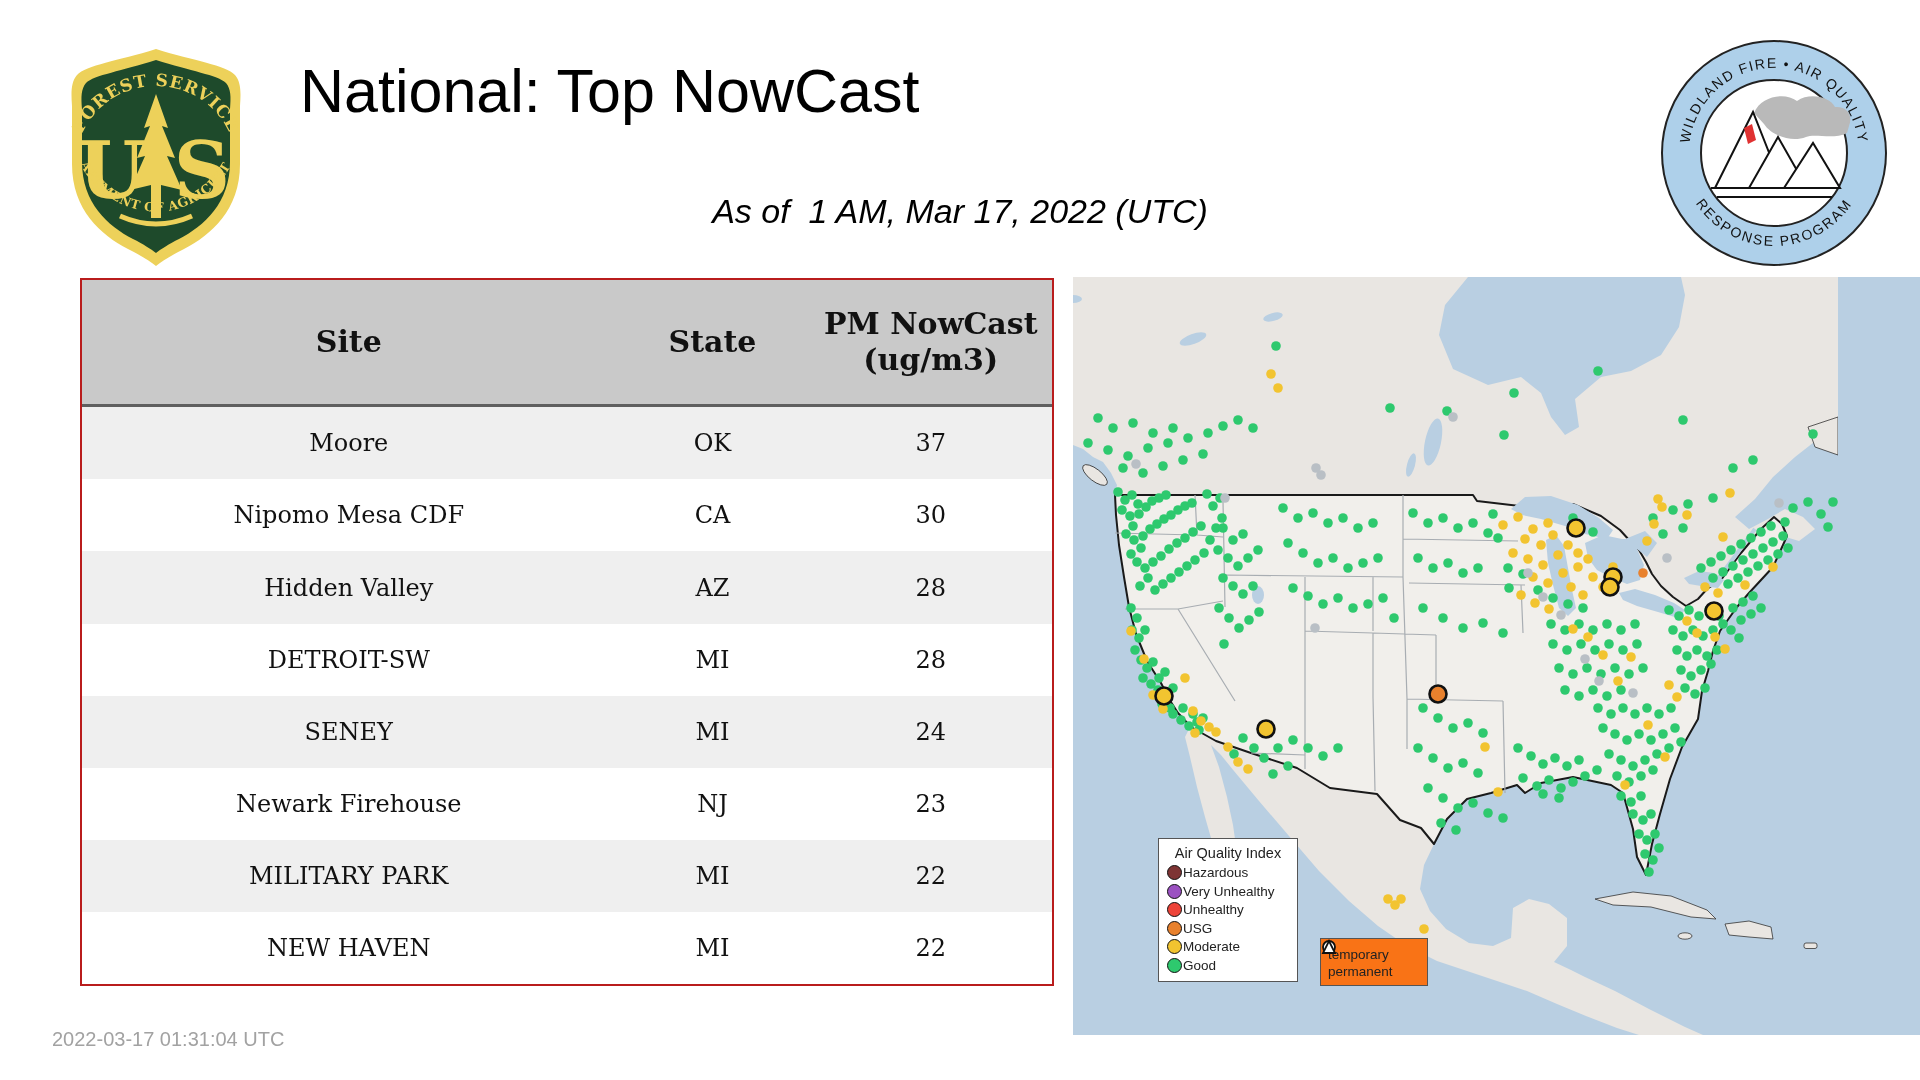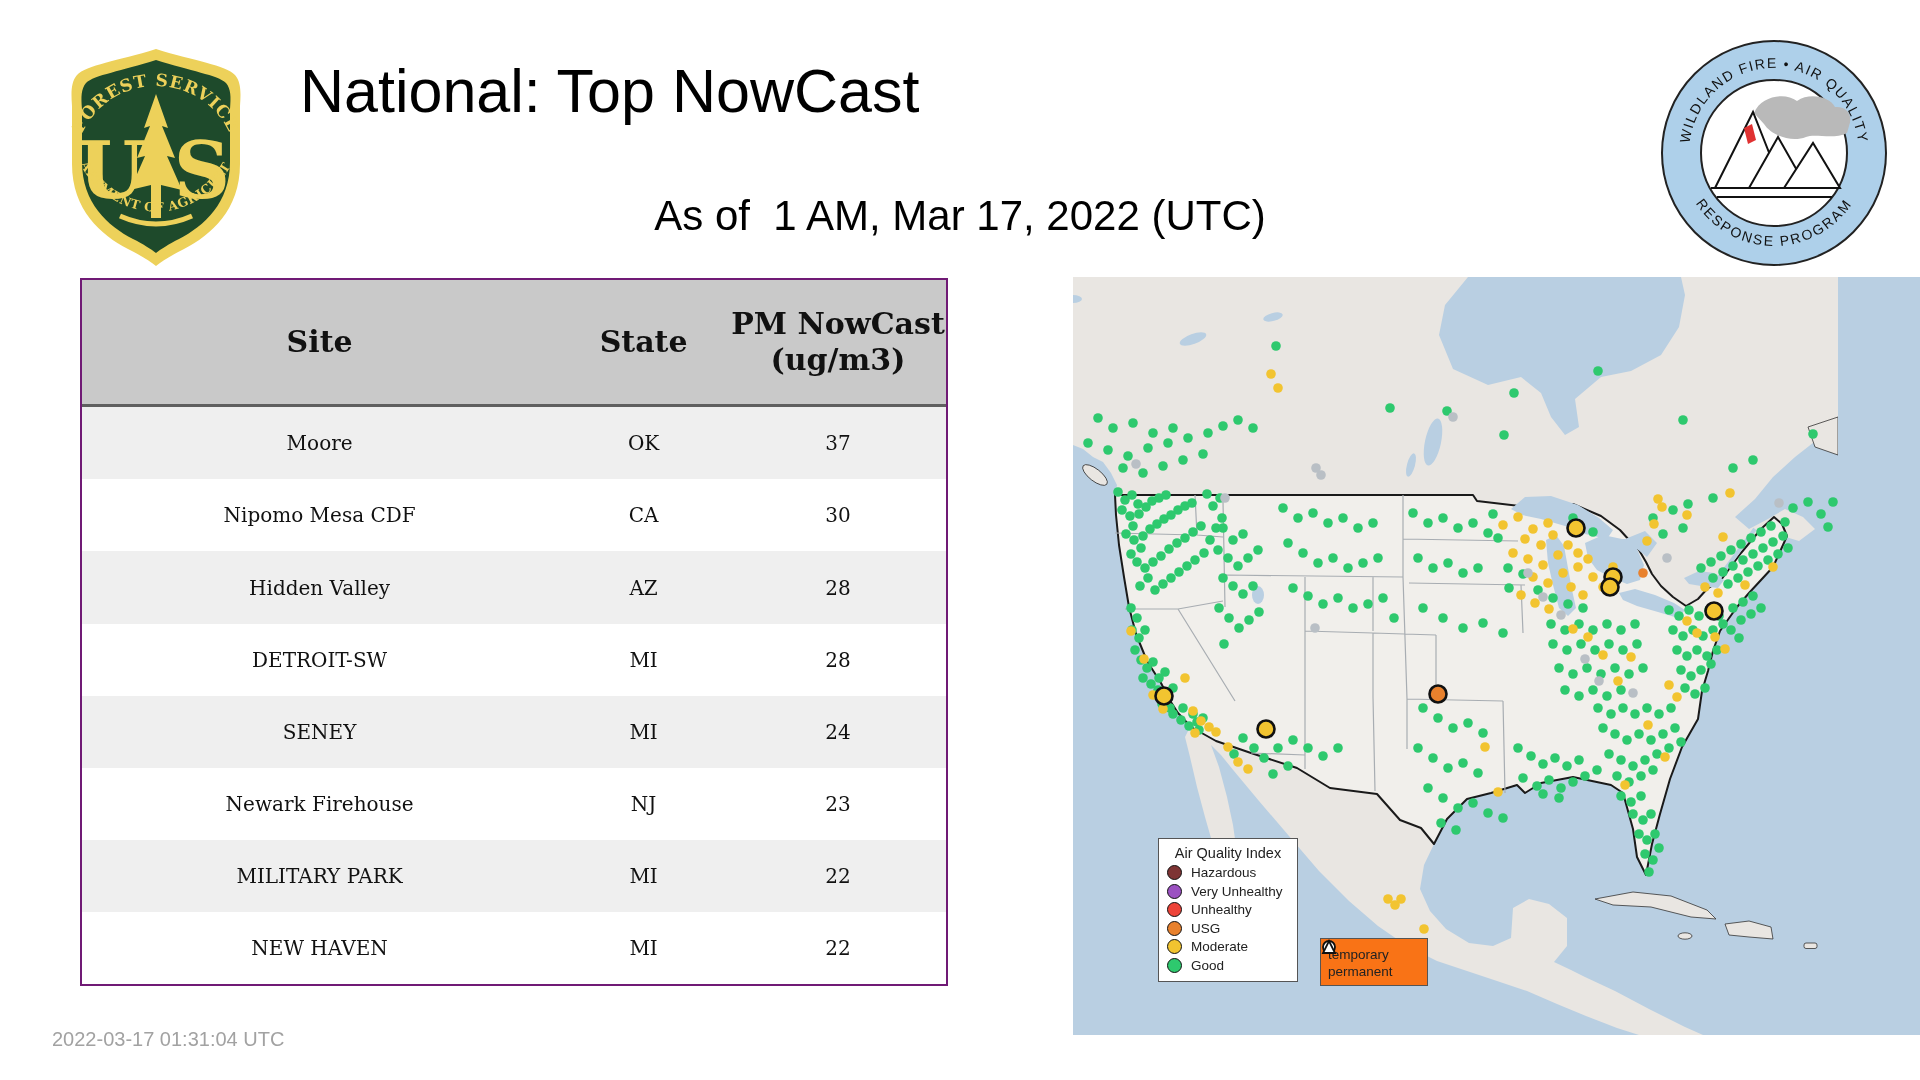--- a/index.html
+++ b/index.html
@@ -9,47 +9,47 @@
   }
   
   .fs-logo{position:absolute;left:56px;top:44px;width:200px;height:226px;}
   .wf-logo{position:absolute;left:1657px;top:36px;width:234px;height:234px;}
   .page-title{
     position:absolute;left:300px;top:56px;width:1320px;text-align:left;
     font-size:61px;letter-spacing:0px;color:#000;
   }
   .page-subtitle{
     position:absolute;left:300px;top:192px;width:1320px;text-align:center;
-    font-size:42px;color:#000;white-space:pre;
+    font-size:34px;color:#000;white-space:pre;font-style:italic;
   }
   
   .tbl{
-    position:absolute;left:80px;top:278px;width:868px;height:708px;
-    border:2px solid #701a75;box-sizing:border-box;background:#fff;
+    position:absolute;left:80px;top:278px;width:974px;height:708px;
+    border:2px solid #b91c1c;box-sizing:border-box;background:#fff;
     font-family:"DejaVu Serif","Liberation Serif",serif;
   }
   .tbl table{border-collapse:collapse;width:100%;height:100%;table-layout:fixed;}
   .tbl thead th{
     background:#c9c9c9;height:122px;font-size:30px;font-weight:bold;
     border-bottom:3px solid #5f5f5f;vertical-align:middle;text-align:center;line-height:1.2;
   }
-  .tbl tbody td{font-size:20px;text-align:center;vertical-align:middle;height:57px;}
+  .tbl tbody td{font-size:24px;text-align:center;vertical-align:middle;height:57px;}
   .tbl tbody tr:nth-child(odd){background:#efefef;}
   .tbl tbody tr:nth-child(even){background:#ffffff;}
   
   .timestamp{position:absolute;left:52px;top:1028px;font-size:20px;color:#a2a2a2;}
   
   .map{position:absolute;left:1073px;top:277px;width:908px;height:758px;background:#b9cfe2;padding-left:44px;}
   .map svg{position:absolute;left:0;top:0;}
   .aqi-legend{
     position:absolute;left:85px;top:561px;width:140px;background:#ffffff;
     border:1.5px solid #555;padding:6px 8px 8px 8px;box-sizing:border-box;
   }
   .aqi-legend .lg-title{font-size:14.5px;text-align:center;margin-bottom:4px;color:#222;}
-  .aqi-row{display:flex;align-items:flex-start;gap:9px;margin-top:3.5px;}
+  .aqi-row{display:flex;align-items:flex-start;gap:1px;margin-top:3.5px;}
   .aqi-dot{width:13px;height:13px;border-radius:50%;border:1.5px solid #111;flex:0 0 auto;}
   .aqi-label{font-size:13.5px;color:#222;white-space:nowrap;}
   .mk-legend{
     position:absolute;left:247px;top:637px;width:108px;background:#f97316;
     border:1.5px solid #555;padding:6px 7px;box-sizing:border-box;margin-top:24px;
   }
   .mk-row{display:flex;align-items:center;gap:6px;margin-top:2px;}
   .mk-label{font-size:13.5px;color:#222;white-space:nowrap;}
 </style>
 </head>

